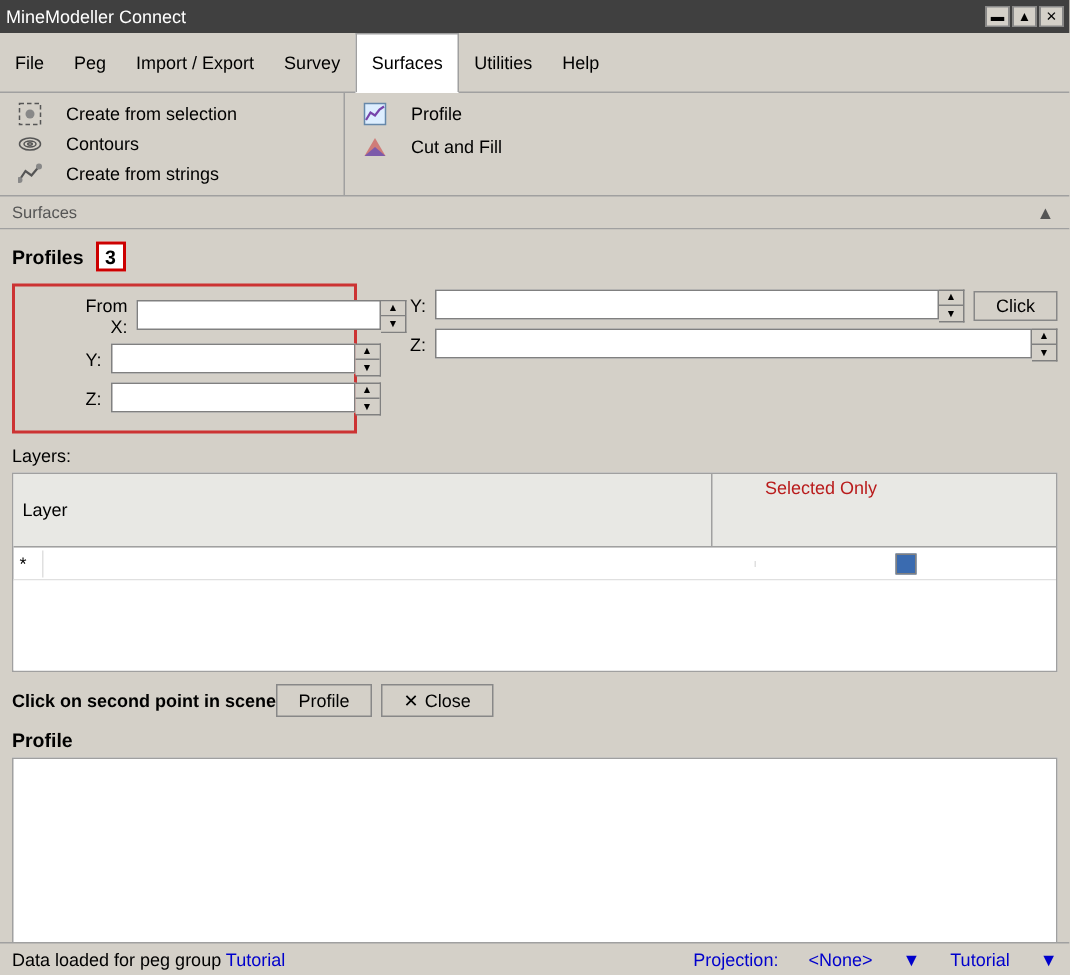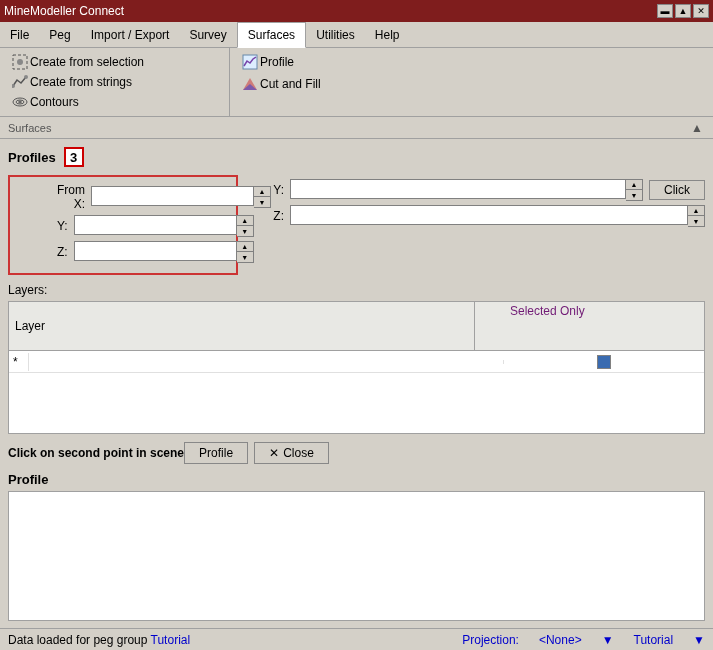--- a/index.html
+++ b/index.html
@@ -1,20 +1,20 @@
 <!DOCTYPE html>
 <html><head>
   <meta charset="utf-8">
   <style>
     * { box-sizing: border-box; margin: 0; padding: 0; font-family: 'Segoe UI', Arial, sans-serif; font-size: 12px; }
     body { width: 713px; height: 650px; background: #d4d0c8; overflow: hidden; }
 
     
     .title-bar {
-      background: #7f1d1d;
+      background: #404040;
       color: white;
       height: 22px;
       display: flex;
       align-items: center;
       justify-content: space-between;
       padding: 0 4px;
     }
     .title-bar-text { font-size: 12px; }
     .title-bar-buttons { display: flex; gap: 2px; }
     .title-bar-btn {
@@ -24,21 +24,21 @@
       height: 14px;
       font-size: 9px;
       display: flex; align-items: center; justify-content: center;
       cursor: pointer;
       color: #000;
     }
 
     
     .menu-bar {
       background: #d4d0c8;
-      height: 26px;
+      height: 40px;
       display: flex;
       align-items: stretch;
       border-bottom: 1px solid #a0a0a0;
     }
     .menu-item {
       padding: 0 10px;
       display: flex;
       align-items: center;
       cursor: pointer;
       font-size: 12px;
@@ -60,21 +60,21 @@
 
     
     .left-toolbar {
       width: 230px;
       padding: 4px 8px;
       border-right: 1px solid #a0a0a0;
     }
     .toolbar-btn {
       display: flex;
       align-items: center;
-      gap: 2px;
+      gap: 16px;
       padding: 2px 4px;
       cursor: pointer;
       width: 100%;
     }
 
     
     .right-toolbar {
       flex: 1;
       padding: 4px 8px;
       display: flex;
@@ -238,21 +238,21 @@
     .layers-col-layer {
       flex: 1;
       padding: 17px 6px;
       font-size: 12px;
       border-right: 1px solid #a0a0a0;
     }
     .layers-col-selected {
       width: 200px;
       padding: 2px 6px;
       font-size: 12px;
-      color: #701a75;
+      color: #b91c1c;
       margin-left: 29px;
     }
     .layers-row {
       display: flex;
       border-bottom: 1px solid #e0e0e0;
       min-height: 22px;
       align-items: center;
     }
     .layers-row-star {
       width: 20px;
@@ -374,33 +374,33 @@
     <div class="left-toolbar">
       <div class="toolbar-btn">
         <svg width="16" height="16" viewBox="0 0 16 16">
           <rect x="1" y="1" width="14" height="14" fill="none" stroke="#555" stroke-width="1" stroke-dasharray="3,2"></rect>
           <circle cx="8" cy="8" r="3" fill="#888"></circle>
         </svg>
         <span>Create from selection</span>
       </div>
       <div class="toolbar-btn">
         <svg width="16" height="16" viewBox="0 0 16 16">
+          <ellipse cx="8" cy="8" rx="7" ry="4" fill="none" stroke="#555" stroke-width="1"></ellipse>
+          <ellipse cx="8" cy="8" rx="4" ry="2" fill="none" stroke="#555" stroke-width="1"></ellipse>
+          <ellipse cx="8" cy="8" rx="1.5" ry="0.8" fill="none" stroke="#555" stroke-width="1"></ellipse>
+        </svg>
+        <span>Contours</span>
+      </div>
+      <div class="toolbar-btn">
+        <svg width="16" height="16" viewBox="0 0 16 16">
           <polyline points="1,12 5,6 9,9 14,3" fill="none" stroke="#555" stroke-width="1.5"></polyline>
           <circle cx="1" cy="12" r="2" fill="#888"></circle>
           <circle cx="14" cy="3" r="2" fill="#888"></circle>
         </svg>
         <span>Create from strings</span>
-      </div>
-      <div class="toolbar-btn">
-        <svg width="16" height="16" viewBox="0 0 16 16">
-          <ellipse cx="8" cy="8" rx="7" ry="4" fill="none" stroke="#555" stroke-width="1"></ellipse>
-          <ellipse cx="8" cy="8" rx="4" ry="2" fill="none" stroke="#555" stroke-width="1"></ellipse>
-          <ellipse cx="8" cy="8" rx="1.5" ry="0.8" fill="none" stroke="#555" stroke-width="1"></ellipse>
-        </svg>
-        <span>Contours</span>
       </div>
     </div>
 
     <div class="right-toolbar">
       <div class="toolbar-btn">
         <svg width="16" height="16" viewBox="0 0 16 16">
           <rect x="1" y="1" width="14" height="14" fill="#ddeeff" stroke="#6688aa" stroke-width="1"></rect>
           <polyline points="2,12 5,7 8,9 11,5 14,3" fill="none" stroke="#7744aa" stroke-width="1.5"></polyline>
         </svg>
         <span>Profile</span>

